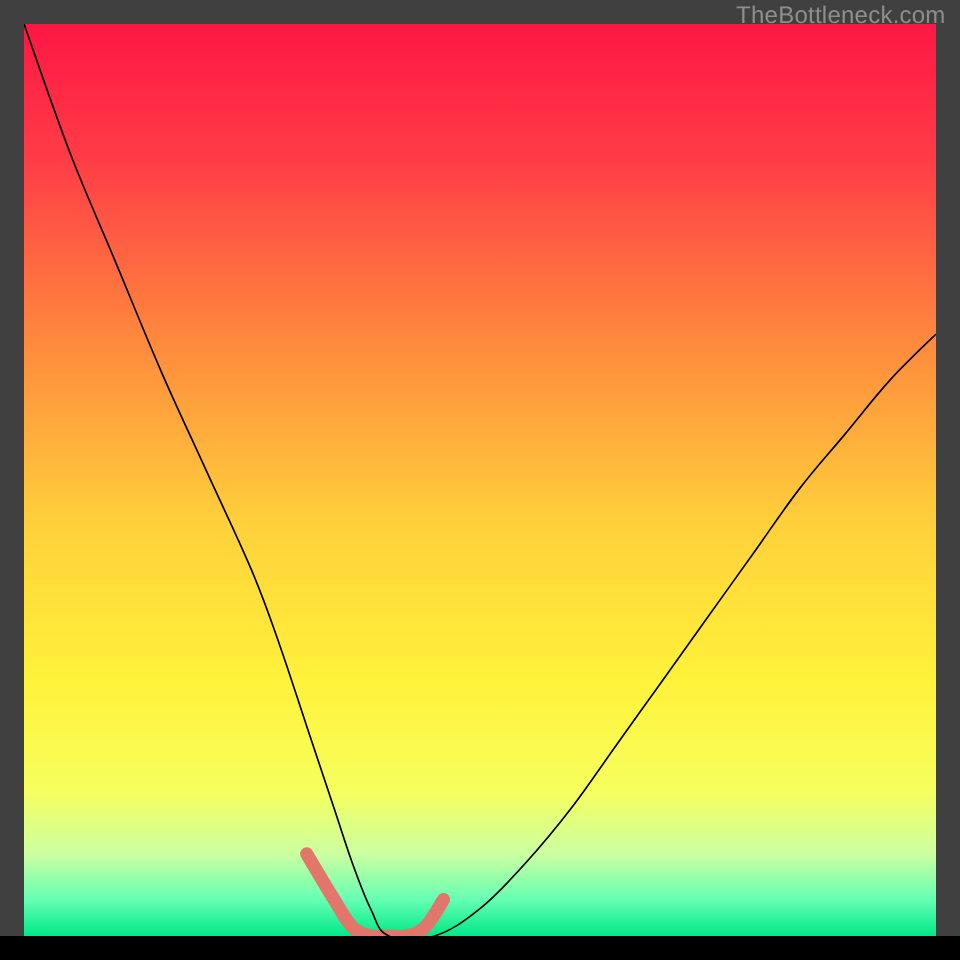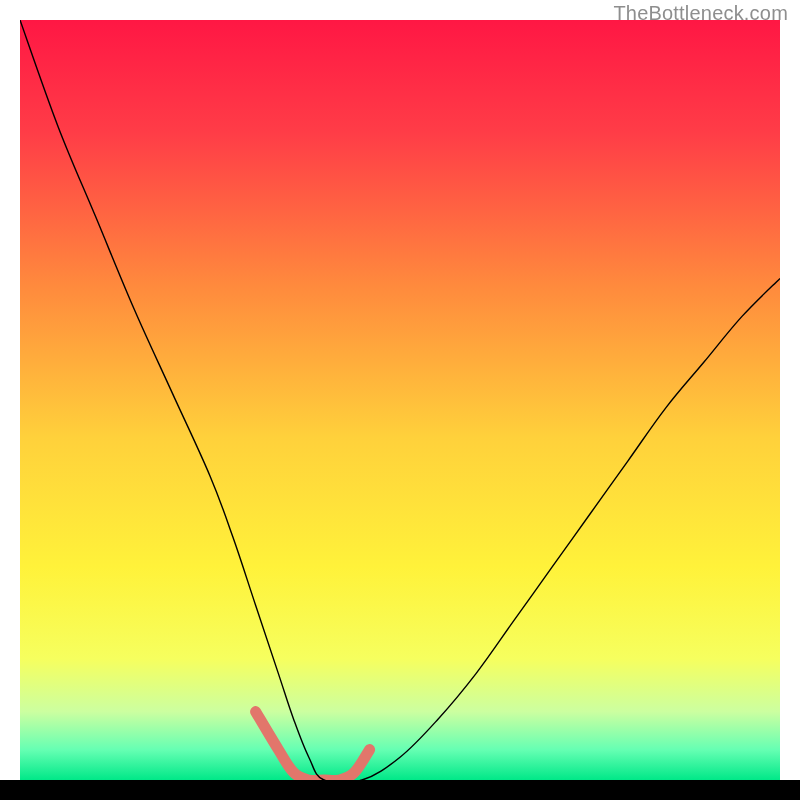--- a/index.html
+++ b/index.html
@@ -7,21 +7,21 @@
     padding: 0;
     width: 800px;
     height: 800px;
     background: #000;
     overflow: hidden;
   }
   .chart-container {
     position: relative;
     width: 800px;
     height: 780px;
-    background: #ffffff;
+    background: #404040;
   }
   .plot-area {
     position: absolute;
     left: 20px;
     top: 20px;
     width: 760px;
     height: 760px;
   }
   .gradient-fill {
     position: absolute;

